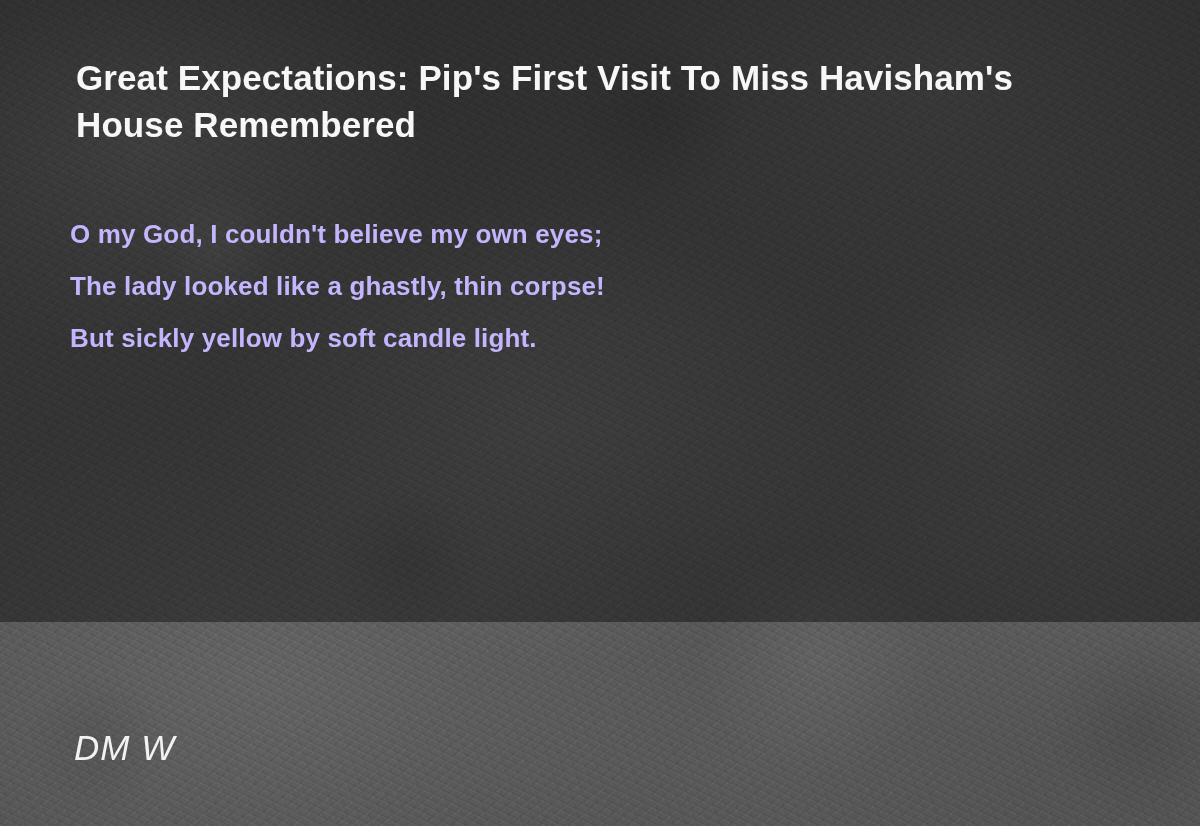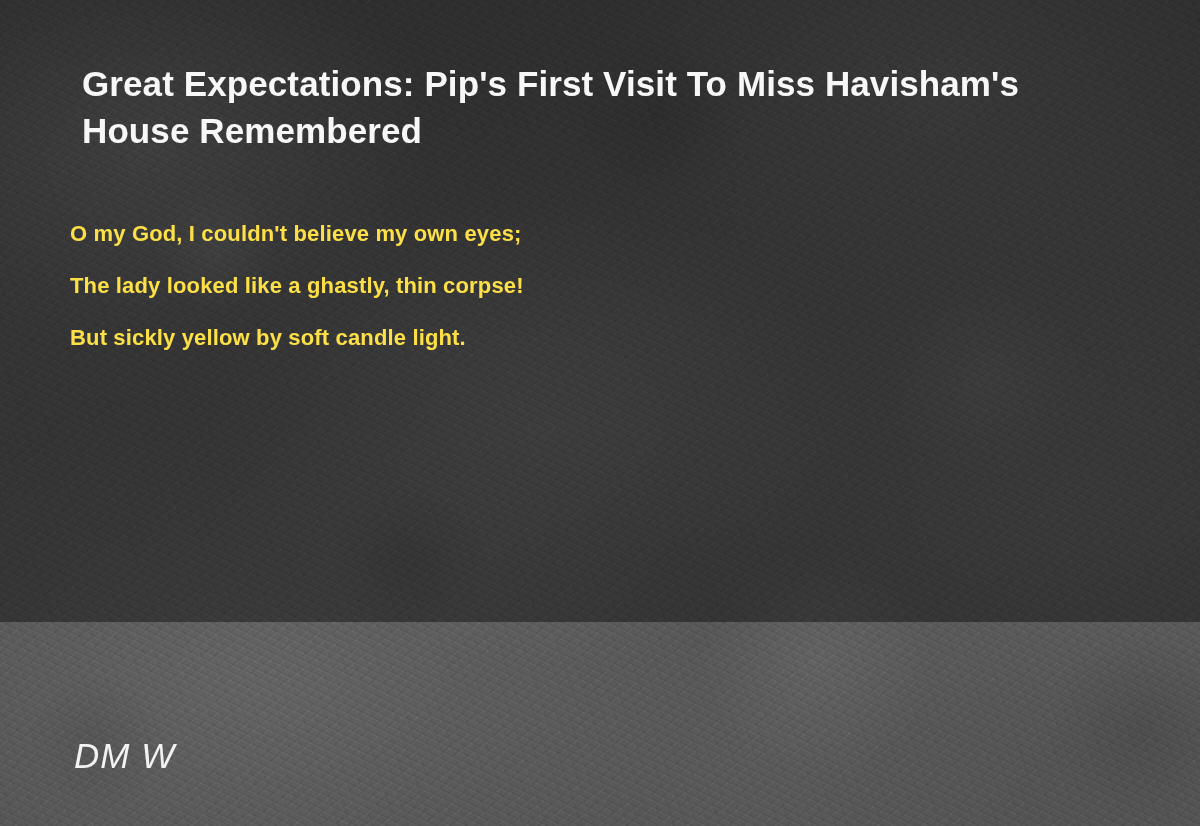--- a/index.html
+++ b/index.html
@@ -109,52 +109,51 @@
   
   .content {
     position: absolute;
     inset: 0;
   }
   #poem-title {
     position: absolute;
     left: 70px;
     top: 48px;
     width: 940px;
-    margin: 12px;
+    margin: 6px;
     color: #f7f7f7;
     font-size: 35px;
     font-weight: bold;
     line-height: 47px;
     letter-spacing: 0.1px;
   }
   #poem-body {
     position: absolute;
     left: 70px;
     top: 208px;
     width: 960px;
   }
   .poem-line {
-    color: #fde047;
-    font-size: 22px;
+    color: #c4b5fd;
+    font-size: 26px;
     font-weight: bold;
     line-height: 52px;
     height: 52px;
     white-space: pre;
     letter-spacing: 0.15px;
   }
   #author-signature {
     position: absolute;
     left: 74px;
     top: 728px;
     color: #f2f2f2;
     font-size: 35px;
     font-style: italic;
     font-weight: normal;
     letter-spacing: 1px;
-    margin-top: 8px;
   }
 </style>
 </head>
 <body>
 
 <div id="poem-card">
 
   <div class="bg-layer bg-base"></div>
   <div class="bg-layer bg-mottle"></div>
   <div class="bg-layer bg-strokes-a"></div>

